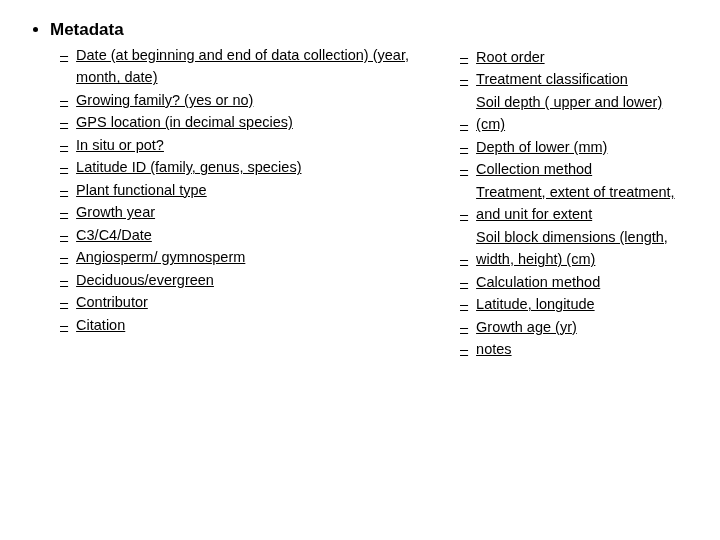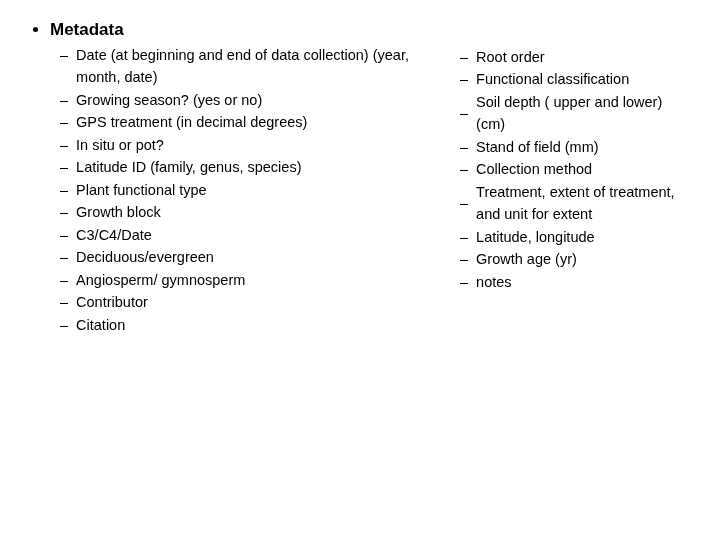--- a/index.html
+++ b/index.html
@@ -26,20 +26,21 @@
 
     .main-list > li {
       font-size: 17px;
       font-weight: bold;
       margin-bottom: 12px;
     }
 
     .content-wrapper {
       display: flex;
       gap: 0;
+      text-decoration: underline;
     }
 
     .left-column {
       width: 380px;
       flex-shrink: 0;
     }
 
     .right-column {
       flex: 1;
       padding-left: 20px;
@@ -74,21 +75,21 @@
       list-style: none;
       padding-left: 10px;
       margin-top: 6px;
     }
 
     .right-sub-list li {
       font-size: 14.5px;
       font-weight: normal;
       line-height: 1.55;
       display: flex;
-      align-items: center;
+      align-items: flex-end;
       gap: 4px;
     }
 
     .right-sub-list li::before {
       content: "–";
       flex-shrink: 0;
       margin-right: 4px;
     }
   </style>
 </head>
@@ -98,74 +99,80 @@
   <li>
     <span>Metadata</span>
     <div class="content-wrapper">
       <div class="left-column">
         <ul class="sub-list">
 
         <li>
               <span>Date (at beginning and end of data collection) (year, month, date)</span>
             </li>
             <li>
-              <span>Growing season? (yes or no)</span>
+              <span>Growing family? (yes or no)</span>
             </li>
             <li>
-              <span>GPS treatment (in decimal degrees)</span>
+              <span>GPS location (in decimal species)</span>
             </li>
             <li>
               <span>In situ or pot?</span>
             </li>
             <li>
               <span>Latitude ID (family, genus, species)</span>
             </li>
             <li>
               <span>Plant functional type</span>
             </li>
             <li>
-              <span>Growth block</span>
+              <span>Growth year</span>
             </li>
             <li>
               <span>C3/C4/Date</span>
             </li>
             <li>
-              <span>Deciduous/evergreen</span>
+              <span>Angiosperm/ gymnosperm</span>
             </li>
             <li>
-              <span>Angiosperm/ gymnosperm</span>
+              <span>Deciduous/evergreen</span>
             </li>
             <li>
               <span>Contributor</span>
             </li>
             <li>
               <span>Citation</span>
             </li>
           </ul>
       </div>
       <div class="right-column">
         <ul class="right-sub-list">
 
         <li>
               <span>Root order</span>
             </li>
             <li>
-              <span>Functional classification</span>
+              <span>Treatment classification</span>
             </li>
             <li>
               <span>Soil depth ( upper and lower) (cm)</span>
             </li>
             <li>
-              <span>Stand of field (mm)</span>
+              <span>Depth of lower (mm)</span>
             </li>
             <li>
               <span>Collection method</span>
             </li>
             <li>
               <span>Treatment, extent of treatment, and unit for extent</span>
+            </li>
+            <li>
+              <span>Soil block dimensions (length, width, height) (cm)</span>
+            </li>
+            <li>
+              <span>Calculation method</span>
             </li>
             <li>
               <span>Latitude, longitude</span>
             </li>
             <li>
               <span>Growth age (yr)</span>
             </li>
             <li>
               <span>notes</span>
             </li>

